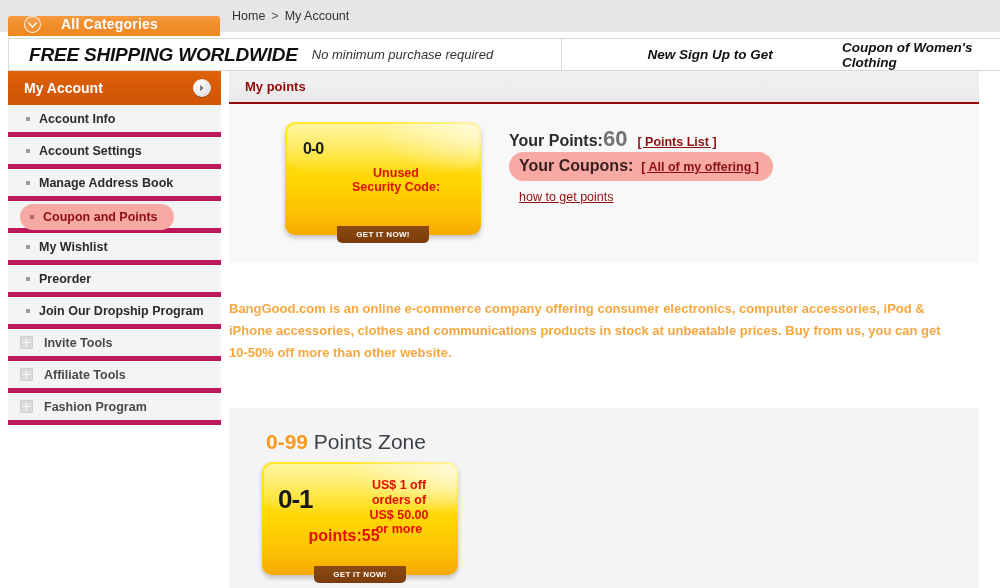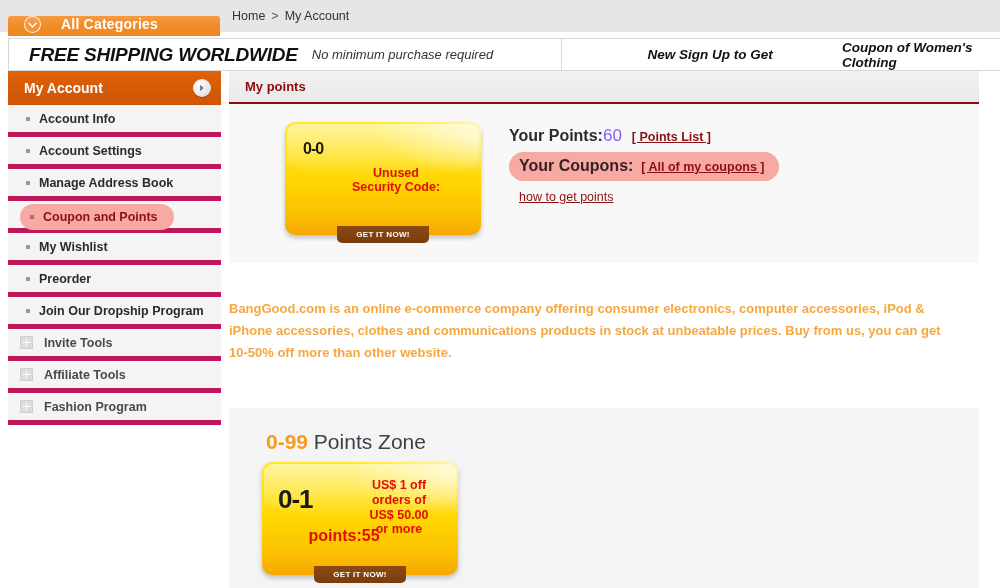--- a/index.html
+++ b/index.html
@@ -208,21 +208,21 @@
 
   .points-info {
     position: absolute; left: 280px; top: 22px;
     width: 420px;
   }
   .pi-row1 {
     display: flex; align-items: baseline;
     font-size: 16px; font-weight: bold; color: #2b2b2b;
     height: 22px;
   }
-  .pi-num { color: #8b5cf6; font-size: 17px; font-weight: normal; }
+  .pi-num { color: #737373; font-size: 22px; font-weight: bold; }
   .pi-link {
     margin-left: 10px; font-size: 12.5px; font-weight: bold;
     color: #8c1010; text-decoration: underline; cursor: pointer;
   }
   .pi-row2 {
     margin-top: 4px;
     display: inline-flex; align-items: baseline;
     background: #f7a9a4; border-radius: 16px;
     padding: 5px 14px 6px 10px;
   }
@@ -369,21 +369,21 @@
     </div>
 
     <div class="points-info">
       <div class="pi-row1">
         <span>Your Points:</span>
         <span class="pi-num">60</span>
         <a class="pi-link" href="#">[ Points List ]</a>
       </div>
       <div class="pi-row2">
         <span class="lbl">Your Coupons:</span>
-        <a class="pi-link" href="#">[ All of my coupons ]</a>
+        <a class="pi-link" href="#">[ All of my offering ]</a>
       </div>
       <div class="pi-row3">
         <a href="#">how to get points</a>
       </div>
     </div>
 
   </div>
 </div>
 
 <div class="promo-text">BangGood.com is an online e-commerce company offering consumer electronics, computer accessories, iPod &amp; iPhone accessories, clothes and communications products in stock at unbeatable prices. Buy from us, you can get 10-50% off more than other website.</div>

